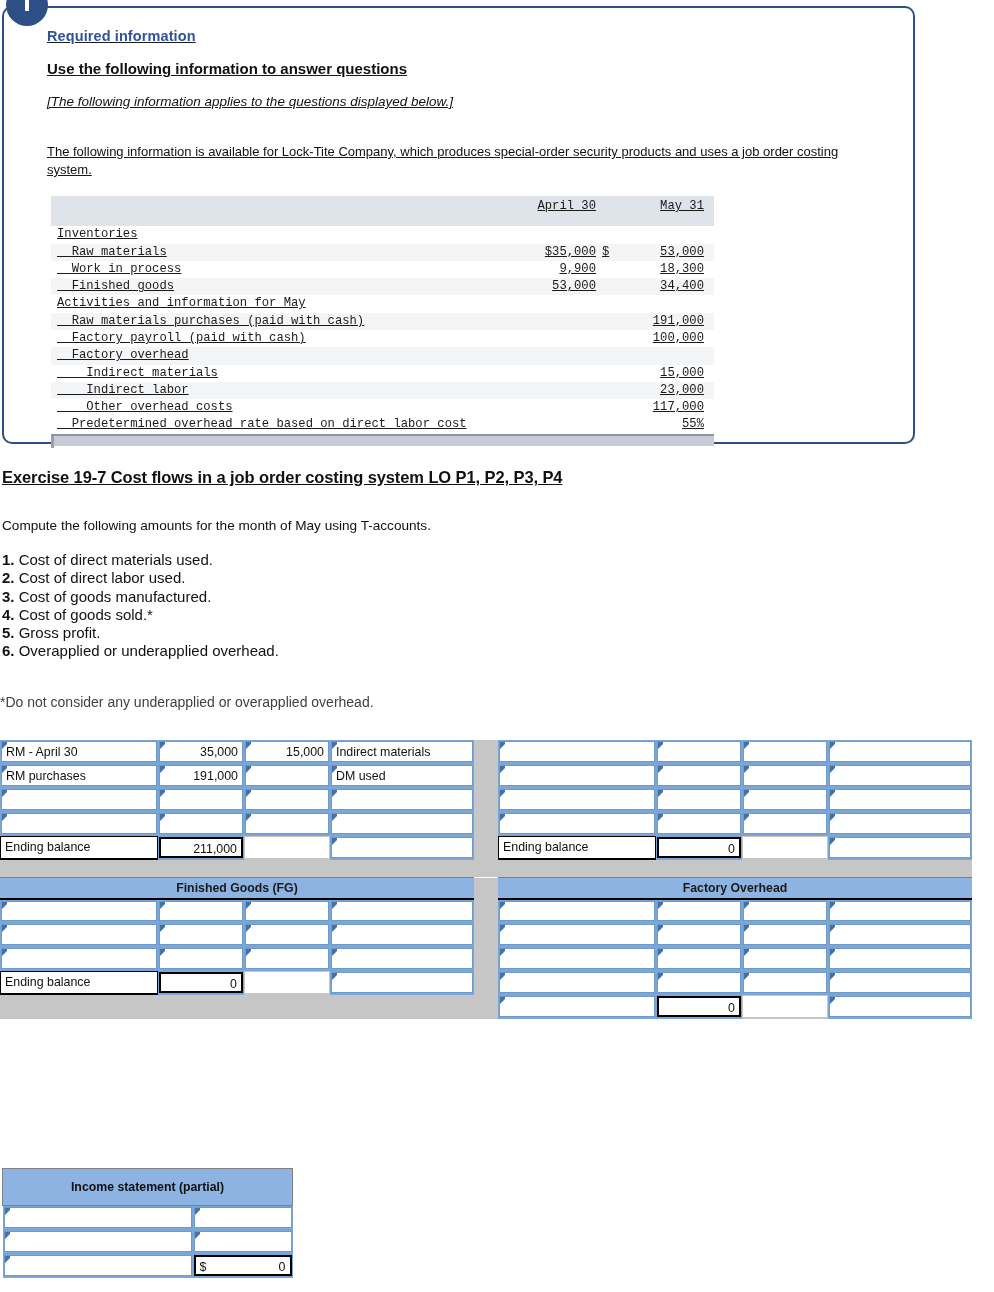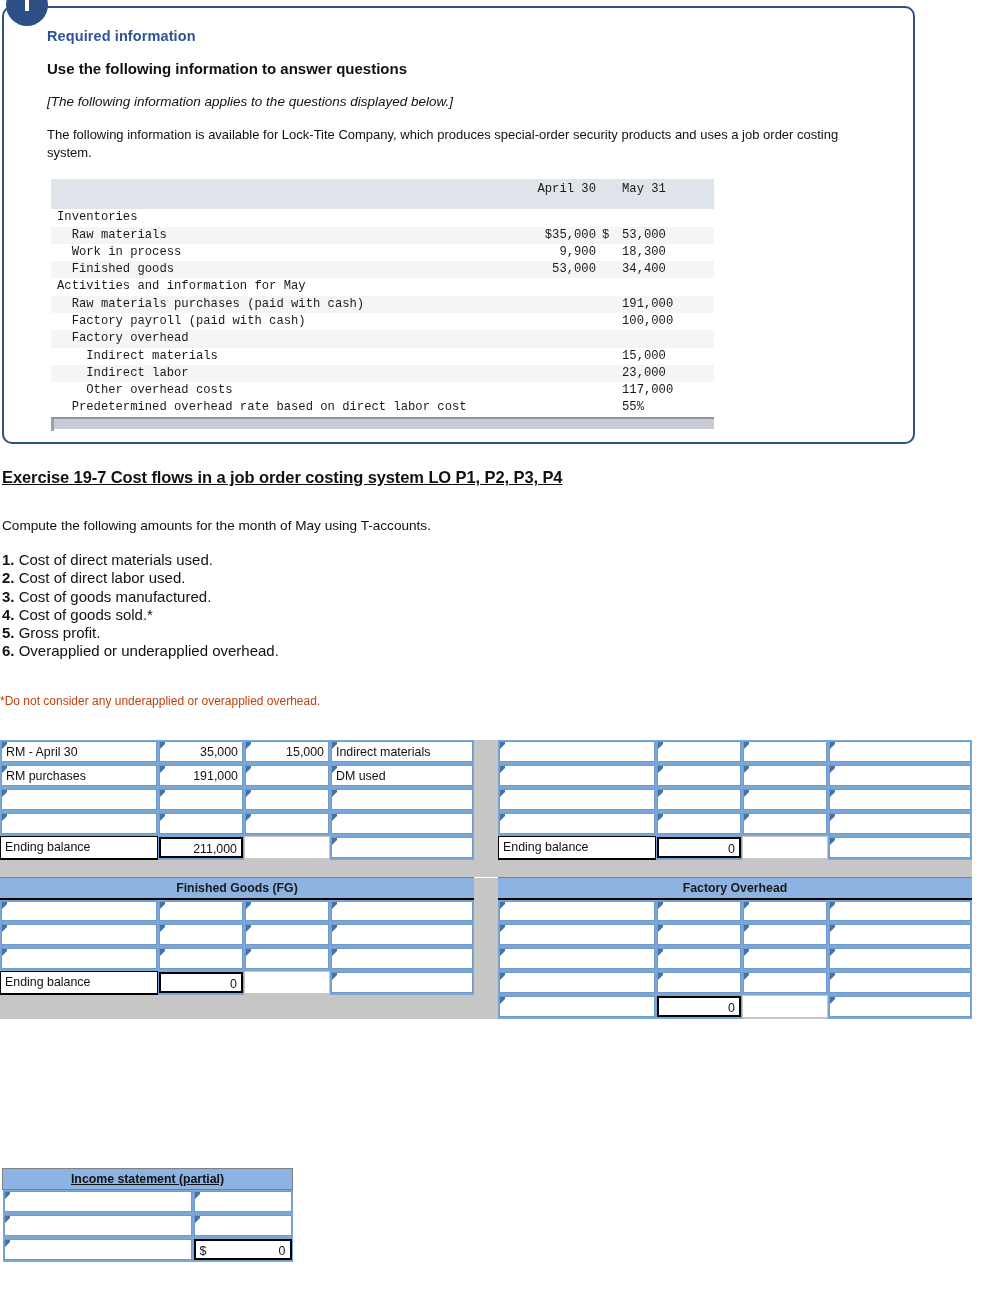--- a/index.html
+++ b/index.html
@@ -9,66 +9,66 @@
     background: #ffffff;
     font-family: "Liberation Sans", sans-serif;
     color: #1a1a1a;
     position: relative;
     overflow: hidden;
   }
 
   
   #info-box {
     position:absolute; left:2px; top:6px; width:913px; height:438px;
-    border:2px solid #2d4f85; border-radius:10px; background:#fff;
+    border:2px solid #2d4f85; border-radius:10px; background:#fff;text-decoration:underline;
   }
   #info-icon {
     position:absolute; left:2px; top:-24px; width:42px; height:42px;
     border-radius:50%; background:#2d4f85; z-index:5;
   }
   #info-icon .bar { position:absolute; left:19px; top:15px; width:4px; height:12px; background:#fff; }
 
   .ib-pad { padding: 20px 30px 0 43px; }
   .req-info {
     color:#2f5496; font-weight:bold; font-size:14.5px; letter-spacing:.1px;
     margin-bottom:16px;
   }
   .use-info { font-weight:bold; font-size:15px; color:#111; margin-bottom:17px; }
-  .applies { font-style:italic; font-size:13.5px; color:#111; margin-bottom:17px; }
+  .applies { font-style:italic; font-size:13.5px; color:#111; margin-bottom:34px; }
   .lead { font-size:13px; line-height:1.42; color:#111; margin-bottom:16px; max-width:840px; }
 
   
   .mono-table {
     font-family:"Liberation Mono","DejaVu Sans Mono", monospace;
     font-size:12.2px; width:663px; border-collapse:collapse; margin-left:4px;
   }
   .mono-table td { padding:1px 0 1px 0; white-space:pre; line-height:15.3px; }
   .mono-table tr.hdr td { background:#dfe3ea; font-size:12.2px; padding-top:3px; padding-bottom:12px;}
   .mono-table tr.shade td { background:#f4f5f7; }
   .c-label { padding-left:6px !important; }
   .c-apr { width:118px; text-align:right; padding-right:6px !important; }
   .c-dol { width:20px; text-align:left; }
-  .c-may { width:92px; padding-right:10px !important; }
+  .c-may { width:92px; text-align:right; padding-right:10px !important; }
   .footer-bar {
     width:663px; height:12px; background:#c9ccd6; margin-left:4px;
     border-top:2px solid #8f94a3; position:relative;
   }
   .footer-bar::before{content:"";position:absolute;left:0;top:0;width:3px;height:12px;background:#9aa0ad;}
 
   
   #exercise-title {
     position:absolute; left:2px; top:468px; font-size:16.5px; font-weight:bold; color:#111;
     letter-spacing:-0.1px;
     text-decoration:underline;
   }
   #compute-line { position:absolute; left:2px; top:518px; font-size:13.6px; color:#111; }
   #q-list { position:absolute; left:2px; top:551px; font-size:15px; color:#111; }
   #q-list .qrow { line-height:18.3px; white-space:nowrap; }
   #q-list .qnum { font-weight:bold; }
-  #footnote { position:absolute; left:0px; top:694px; font-size:12px; color:#c2410c; }
+  #footnote { position:absolute; left:0px; top:694px; font-size:14px; color:#404040; }
 
   
   #taccounts { position:absolute; left:0px; top:740px; }
   table.tgrid { border-collapse:collapse; table-layout:fixed; }
   table.tgrid td { padding:0; }
 
   .hdr-cell {
     background:#8db3e2; color:#1a1a1a; font-weight:bold; font-size:12.3px;
     text-align:center; height:21px; border-bottom:2px solid #000;
     border-top:1px solid #808080;
@@ -101,21 +101,21 @@
 
   
   .cell.total .box { border:2px solid #000; }
 
   .filler { background:#c6c6c6; }
 
   
   #income { position:absolute; left:2px; top:1168px; }
   .is-hdr {
     background:#8db3e2; color:#111; font-weight:bold; font-size:12.3px;
-    text-align:center; height:21px; border:1px solid #808080;text-decoration:underline;
+    text-align:center; height:37px; border:1px solid #808080;
   }
 </style>
 </head>
 <body>
 
 <div id="info-box">
   <div id="info-icon">
     <span class="bar"></span>
   </div>
   <div class="ib-pad">

